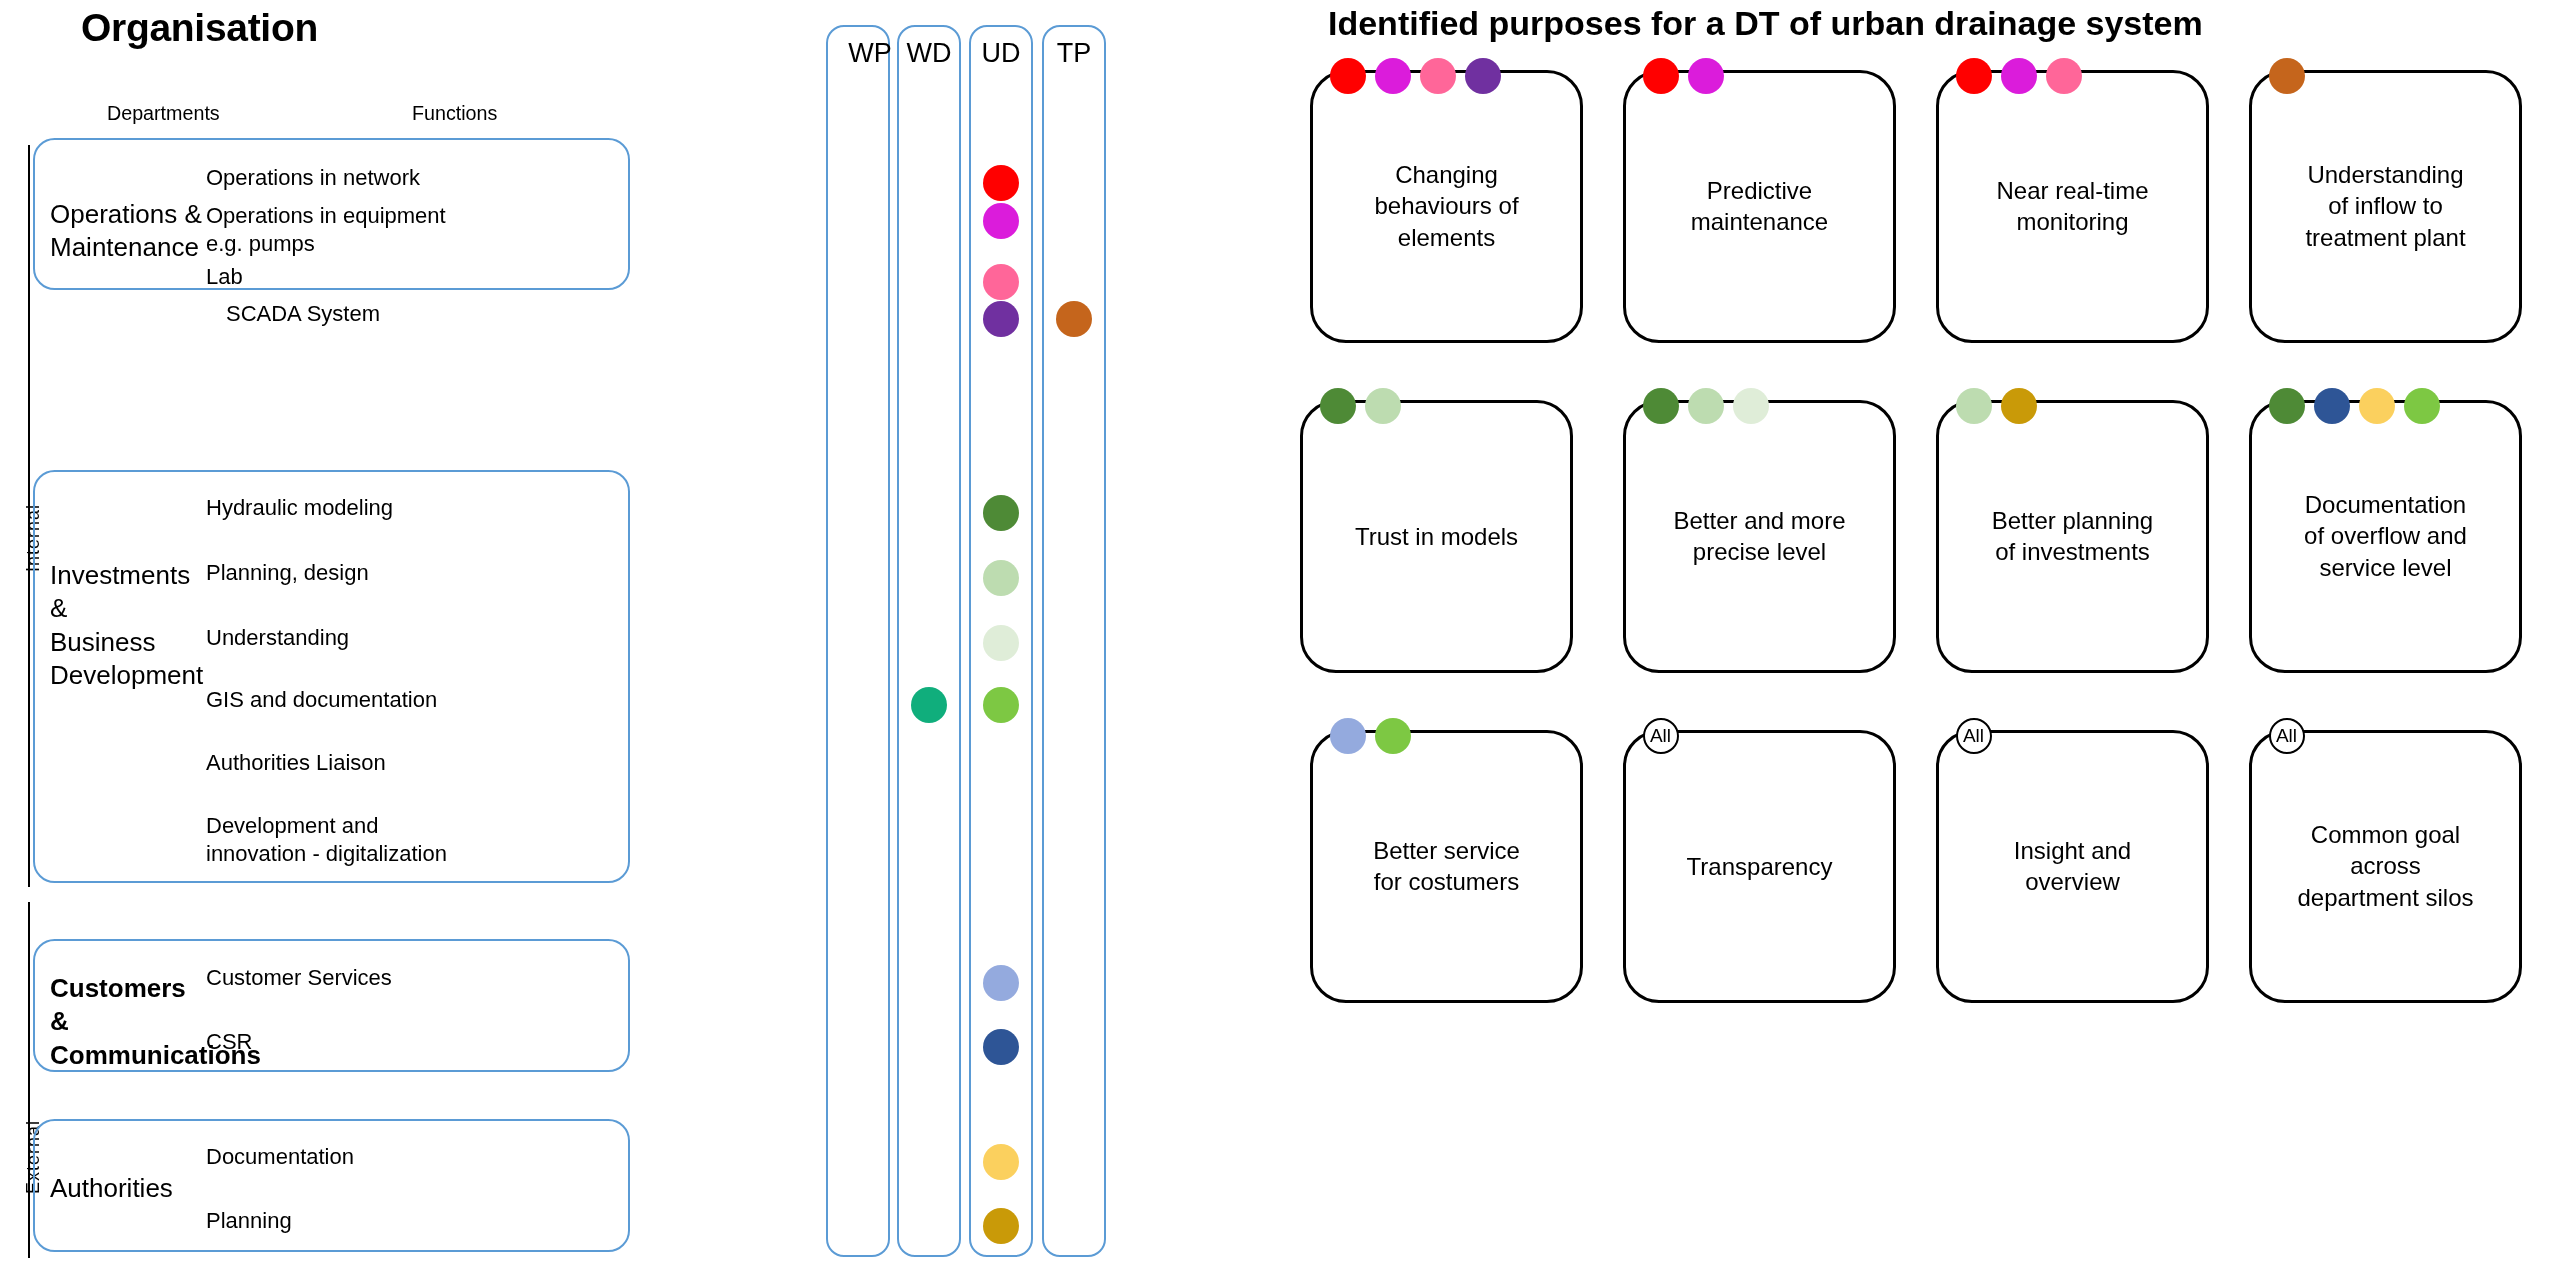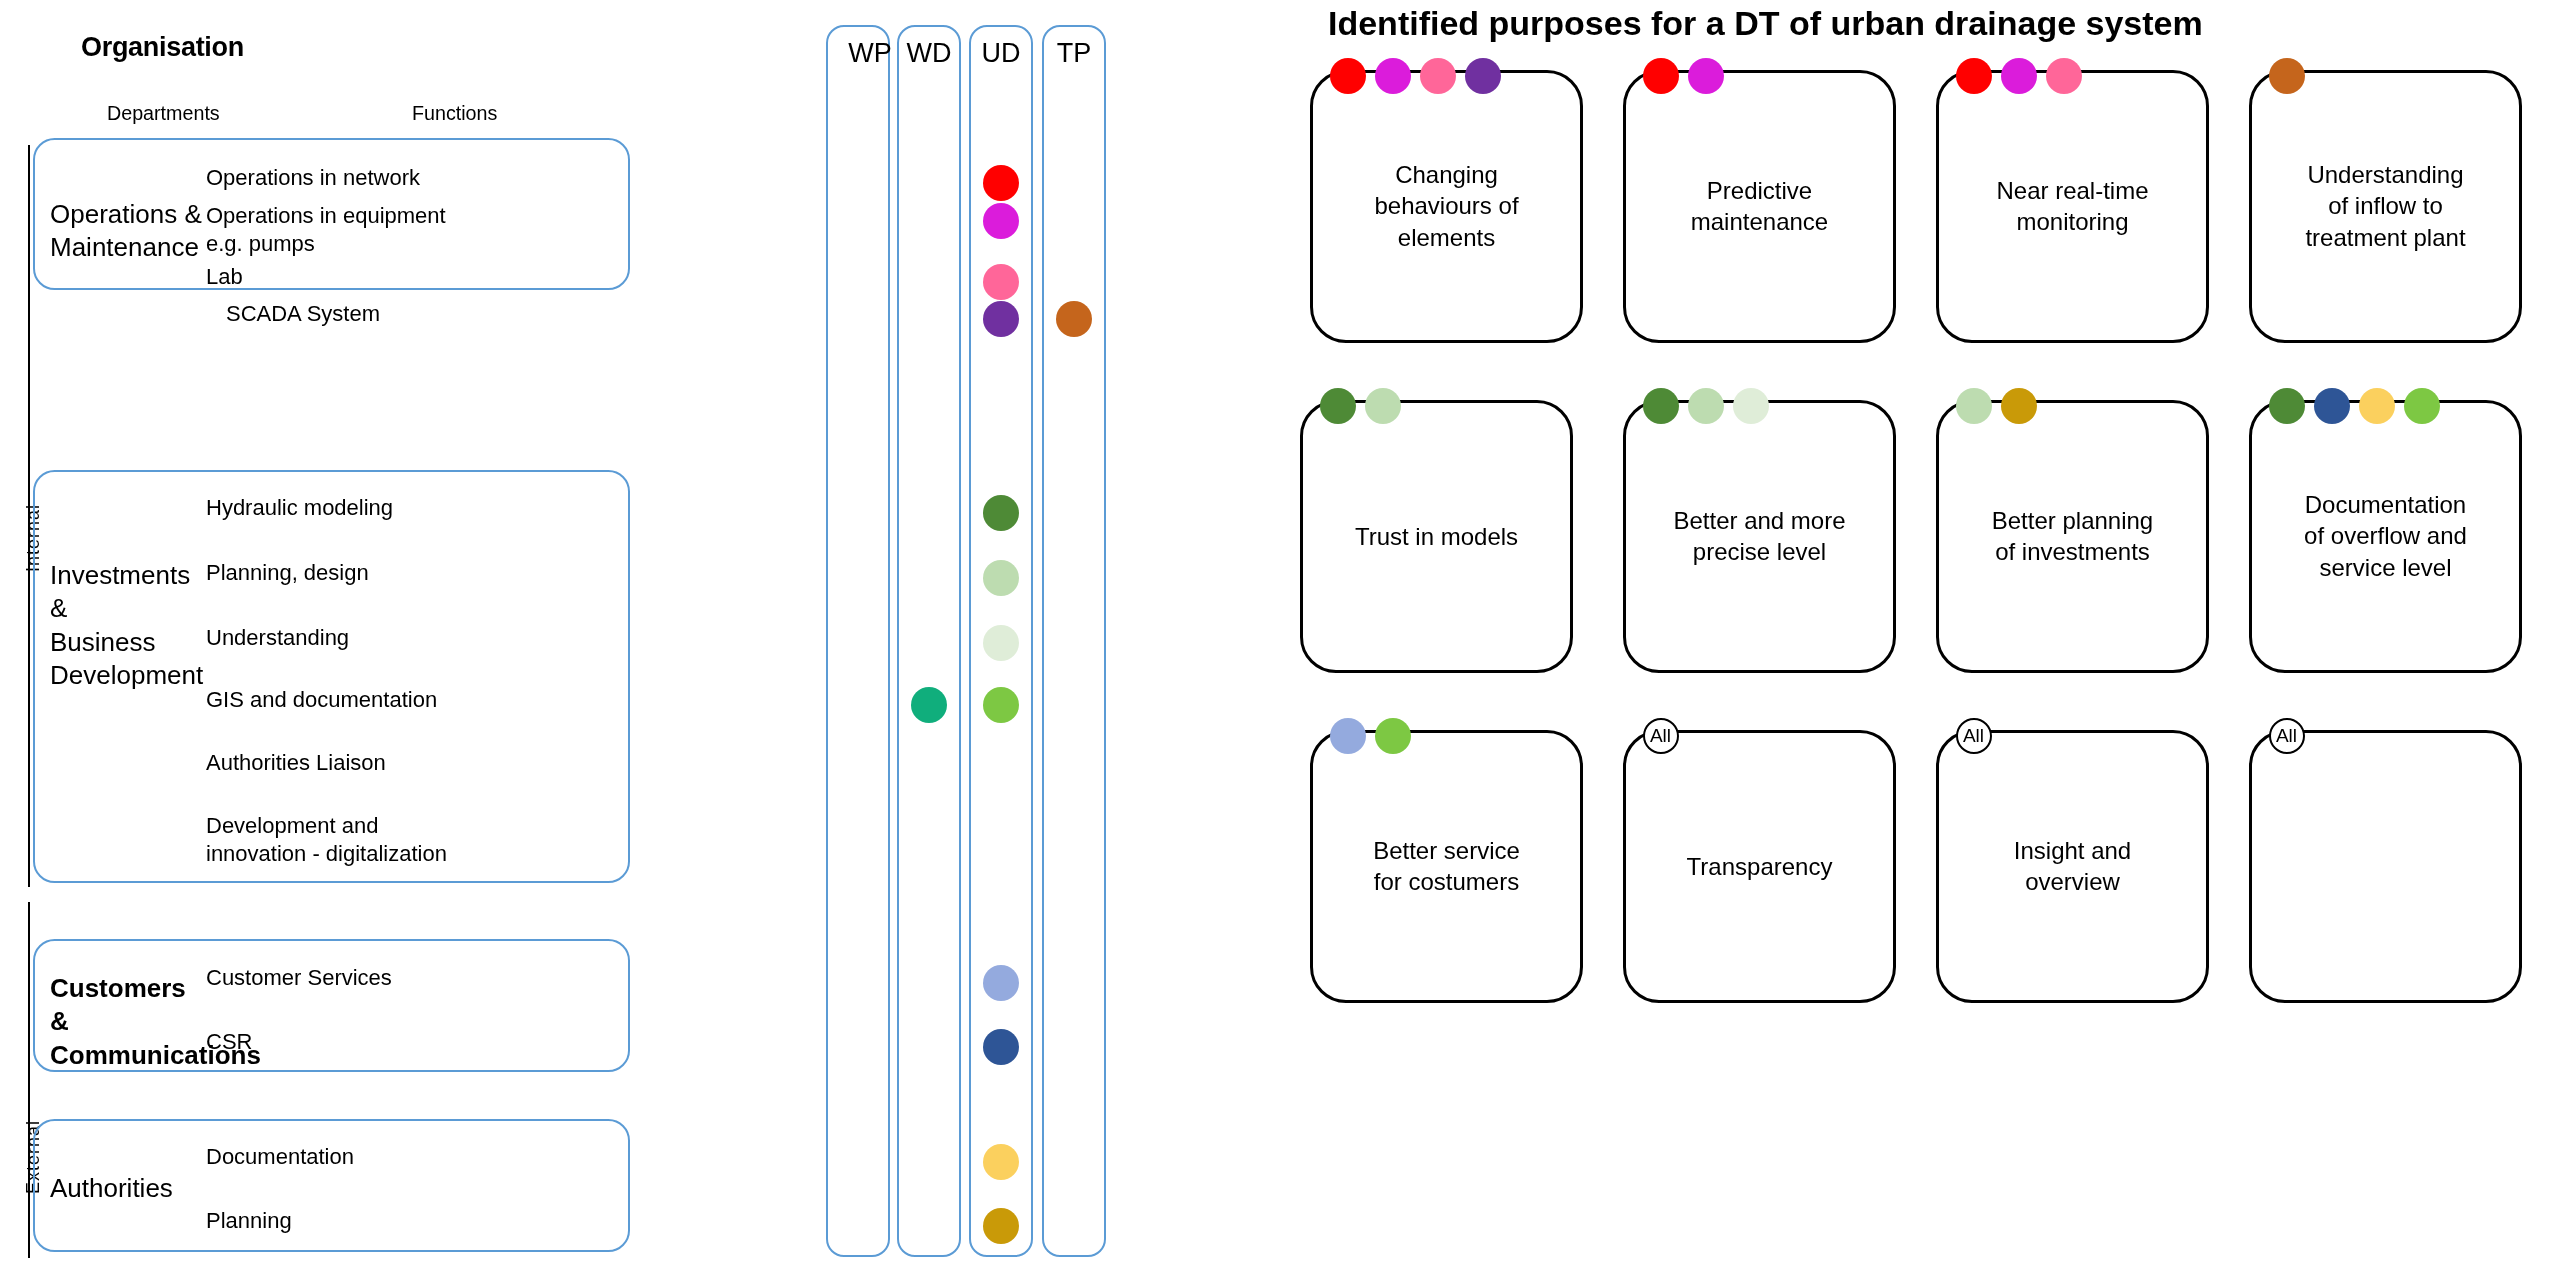--- a/index.html
+++ b/index.html
@@ -14,23 +14,22 @@
     height: 1277px;
     overflow: hidden;
     background: #ffffff;
   }
 
   
   #left-panel { position: absolute; left: 0; top: 0; width: 1296px; height: 1277px; }
 
   #org-title {
     position: absolute; left: 81px; top: 6.4px;
-    font-size: 27px; font-weight: bold; color: #000; letter-spacing: -0.3px;
+    font-size: 39px; font-weight: bold; color: #000; letter-spacing: -0.3px;
     white-space: nowrap;
-    margin-top: 26px;
   }
 
   .col-head-label {
     position: absolute; font-size: 19.7px; color: #000; white-space: nowrap;
   }
   #departments-header { left: 107px; top: 102px; }
   #functions-header   { left: 412px; top: 102px; }
 
   
   .group-box {
@@ -277,18 +276,21 @@
           <div class="card-dots">
             <div class="card-dot all-dot">All</div>
           </div>
           <div class="purpose-text">Insight and
 overview</div>
         </div>
         <div class="purpose-card" style="left: 953px; top: 730px; border-color: rgb(0, 0, 0);">
           <div class="card-dots">
             <div class="card-dot all-dot">All</div>
           </div>
+          <div class="purpose-text">Common goal
+across
+department silos</div>
         </div>
       </div>
   </div>
 
 </div>
 
 
 </body></html>

